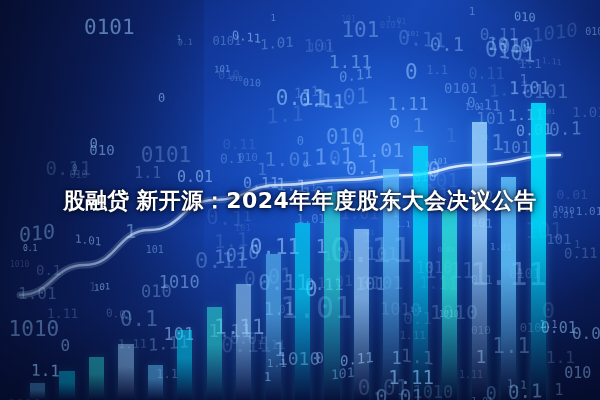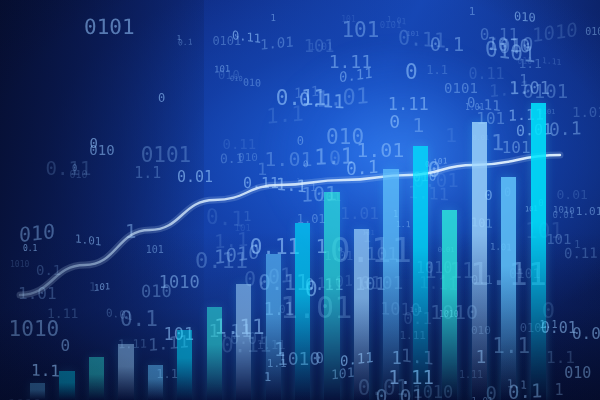--- a/index.html
+++ b/index.html
@@ -369,16 +369,18 @@
       <div class="bar" style="left: 412.8px; width: 15.3px; height: 254.3px; background: linear-gradient(to top, rgba(10, 40, 120, 0.05) 0%, rgb(0, 229, 255) 60%, rgb(0, 229, 255) 100%); opacity: 0.75; box-shadow: rgba(60, 200, 255, 0.35) 0px 0px 10px;"></div>
       <div class="bar" style="left: 442.2px; width: 15.3px; height: 190.2px; background: linear-gradient(to top, rgba(10, 40, 120, 0.05) 0%, rgb(47, 240, 224) 60%, rgb(47, 240, 224) 100%); opacity: 0.78; box-shadow: rgba(60, 200, 255, 0.35) 0px 0px 10px;"></div>
       <div class="bar" style="left: 471.7px; width: 15.3px; height: 277.6px; background: linear-gradient(to top, rgba(10, 40, 120, 0.05) 0%, rgb(159, 216, 255) 60%, rgb(159, 216, 255) 100%); opacity: 0.81; box-shadow: rgba(60, 200, 255, 0.35) 0px 0px 10px;"></div>
       <div class="bar" style="left: 501.1px; width: 15.3px; height: 223.2px; background: linear-gradient(to top, rgba(10, 40, 120, 0.05) 0%, rgb(99, 200, 255) 60%, rgb(99, 200, 255) 100%); opacity: 0.84; box-shadow: rgba(60, 200, 255, 0.35) 0px 0px 10px;"></div>
       <div class="bar" style="left: 530.6px; width: 15.3px; height: 297px; background: linear-gradient(to top, rgba(10, 40, 120, 0.05) 0%, rgb(0, 229, 255) 60%, rgb(0, 229, 255) 100%); opacity: 0.87; box-shadow: rgba(60, 200, 255, 0.35) 0px 0px 10px;"></div>
     </div>
 
   <div class="bg-vignette"></div>
 
   <div id="title-band">
+    <span id="source-text">股融贷</span>
     <span class="sep"></span>
+    <span id="title-text">新开源：2024年年度股东大会决议公告</span>
   </div>
 
 </div>
 
 </body></html>

